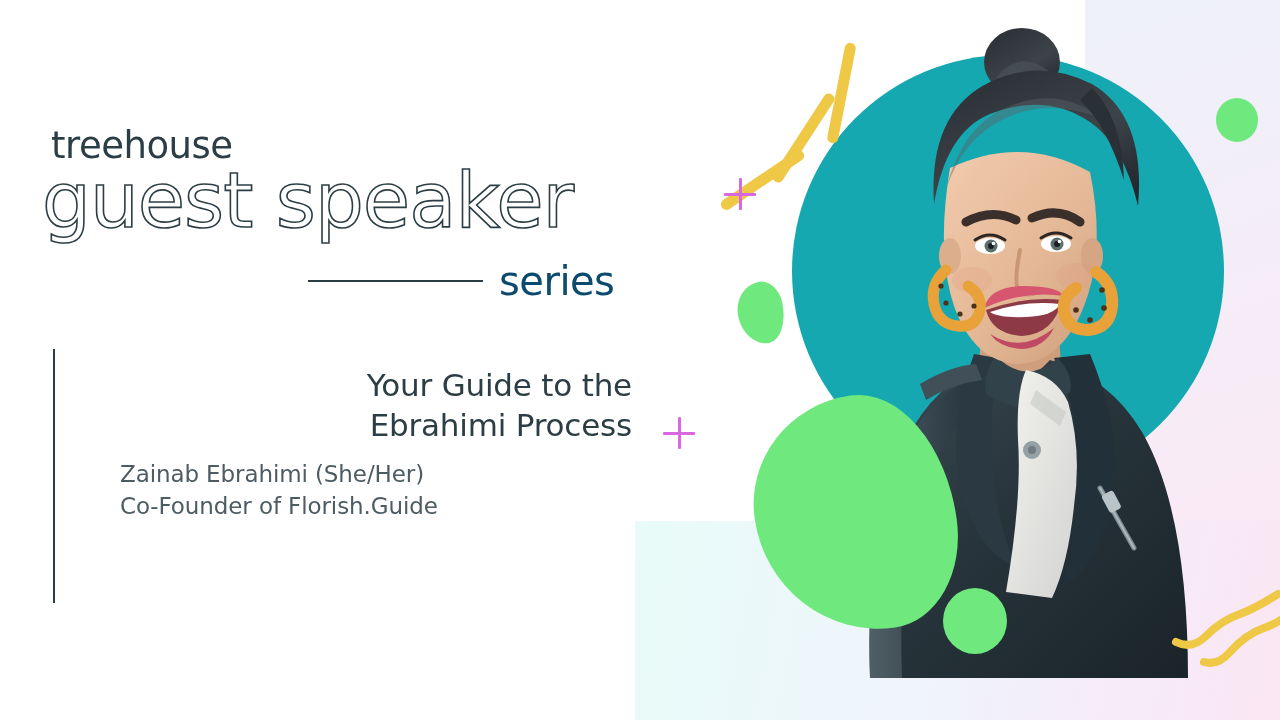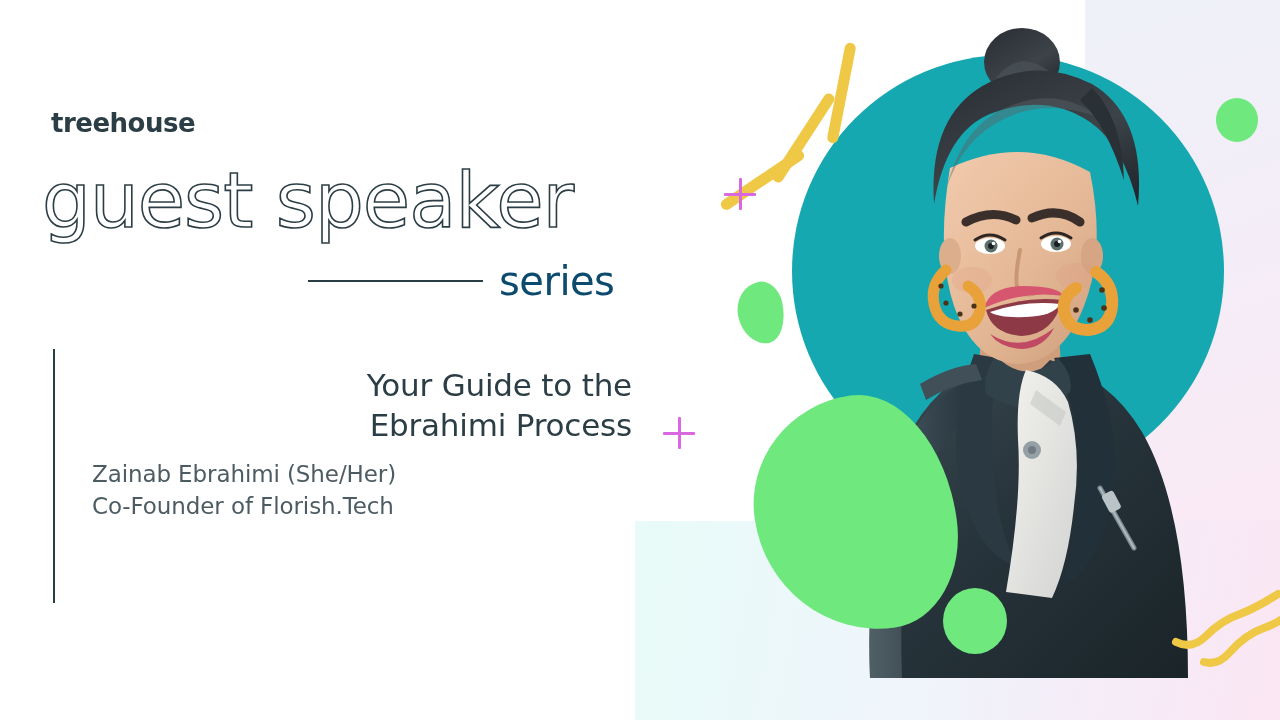--- a/index.html
+++ b/index.html
@@ -121,24 +121,24 @@
   
   .content {
     position: absolute;
     left: 0; top: 0;
     width: 660px; height: 720px;
   }
 
   .brand {
     position: absolute;
     left: 51px;
-    top: 108px;
-    font-family: "DejaVu Sans", sans-serif;
-    font-weight: 700;
-    font-size: 26px;
+    top: 124px;
+    font-family: "DejaVu Sans", sans-serif;
+    font-weight: 400;
+    font-size: 37px;
     letter-spacing: -0.5px;
     color: #2c3e45;
   }
 
   .headline {
     position: absolute;
     left: 42px;
     top: 162px;
     font-family: "DejaVu Sans", sans-serif;
     font-weight: 400;
@@ -201,21 +201,21 @@
   }
   .speaker {
     margin-top: 14px;
     font-family: "DejaVu Sans", sans-serif;
     font-weight: 400;
     font-size: 23px;
     line-height: 1.36;
     letter-spacing: -0.1px;
     color: #4d5c63;
   }
-  .speaker div { white-space: nowrap; }
+  .speaker div { white-space: nowrap; margin-left: 28px; }
   .datetime {
     margin-top: 14px;
     font-family: "DejaVu Sans", sans-serif;
     font-weight: 700;
     font-size: 38px;
     letter-spacing: -0.6px;
     color: #2c3e45;
     white-space: nowrap;
   }
 </style>
@@ -383,18 +383,18 @@
 
     <div class="detail-bar"></div>
 
     <div class="details">
       <p class="session-title">
         <span>Your Guide to the</span><br>
         <span>Ebrahimi Process</span>
       </p>
       <div class="speaker">
         <div>Zainab Ebrahimi (She/Her)</div>
-        <div>Co-Founder of Florish.Tech</div>
+        <div>Co-Founder of Florish.Guide</div>
       </div>
     </div>
 
   </div>
 </div>
 
 </body></html>

